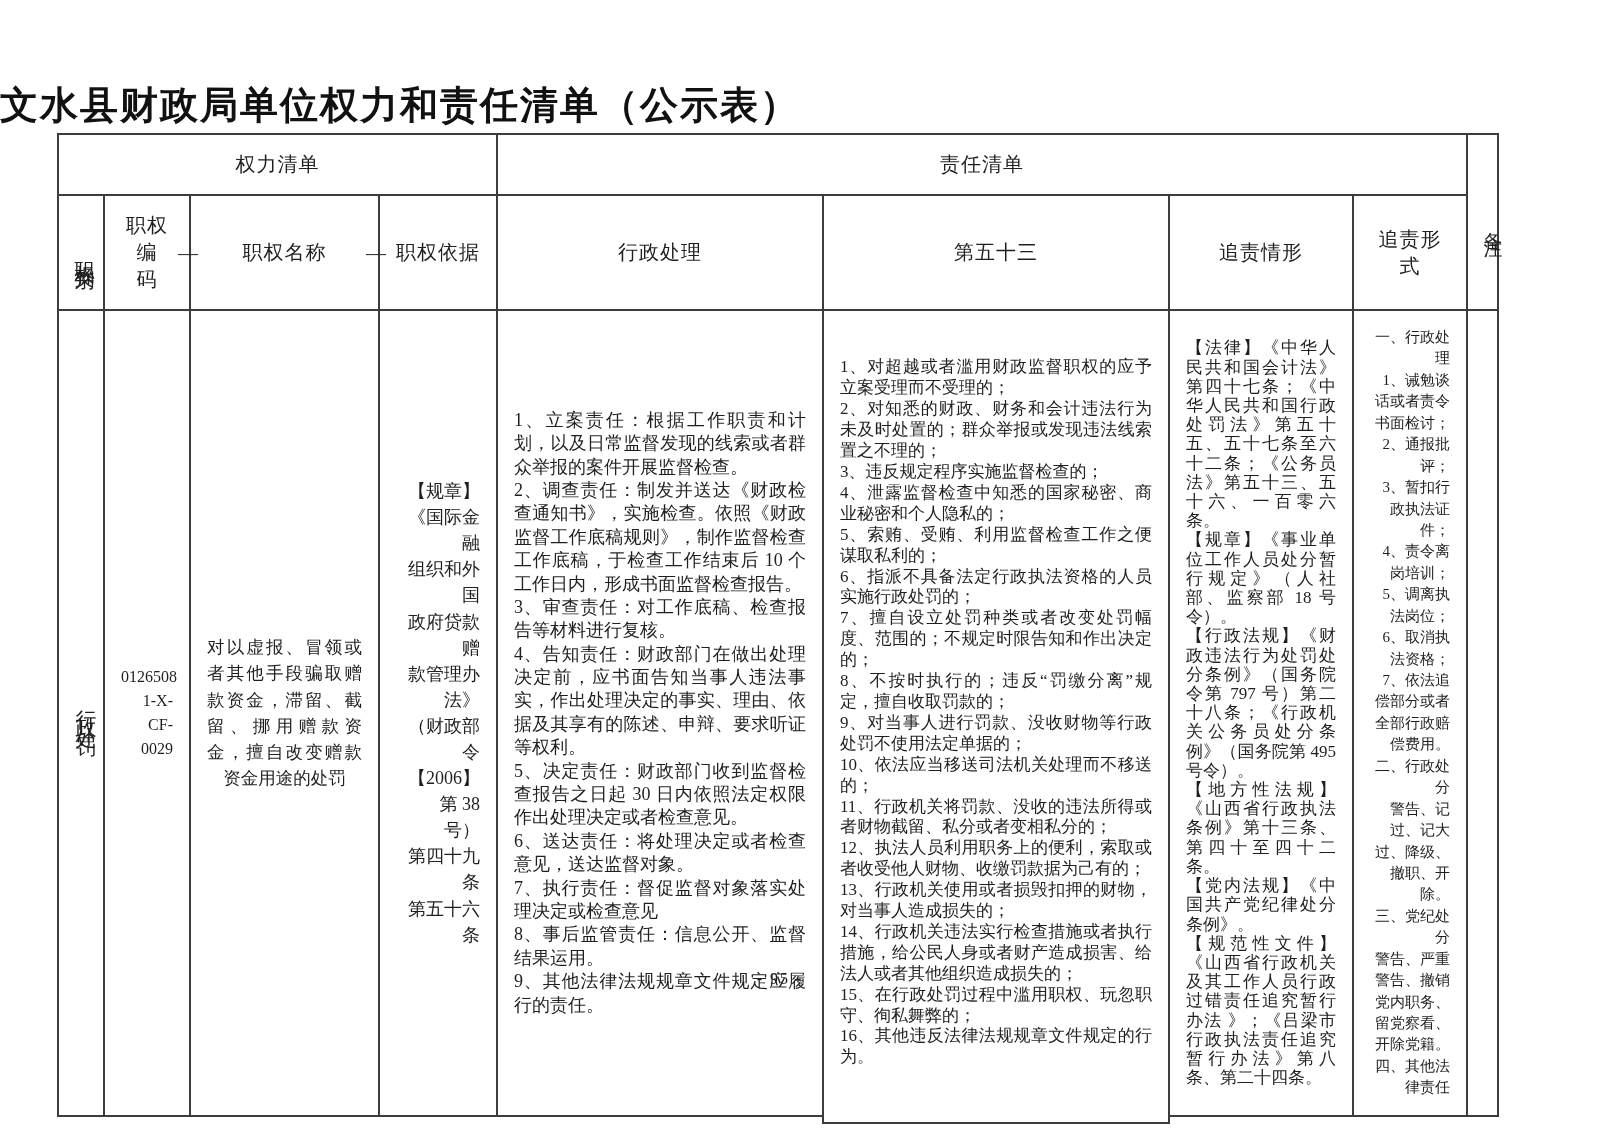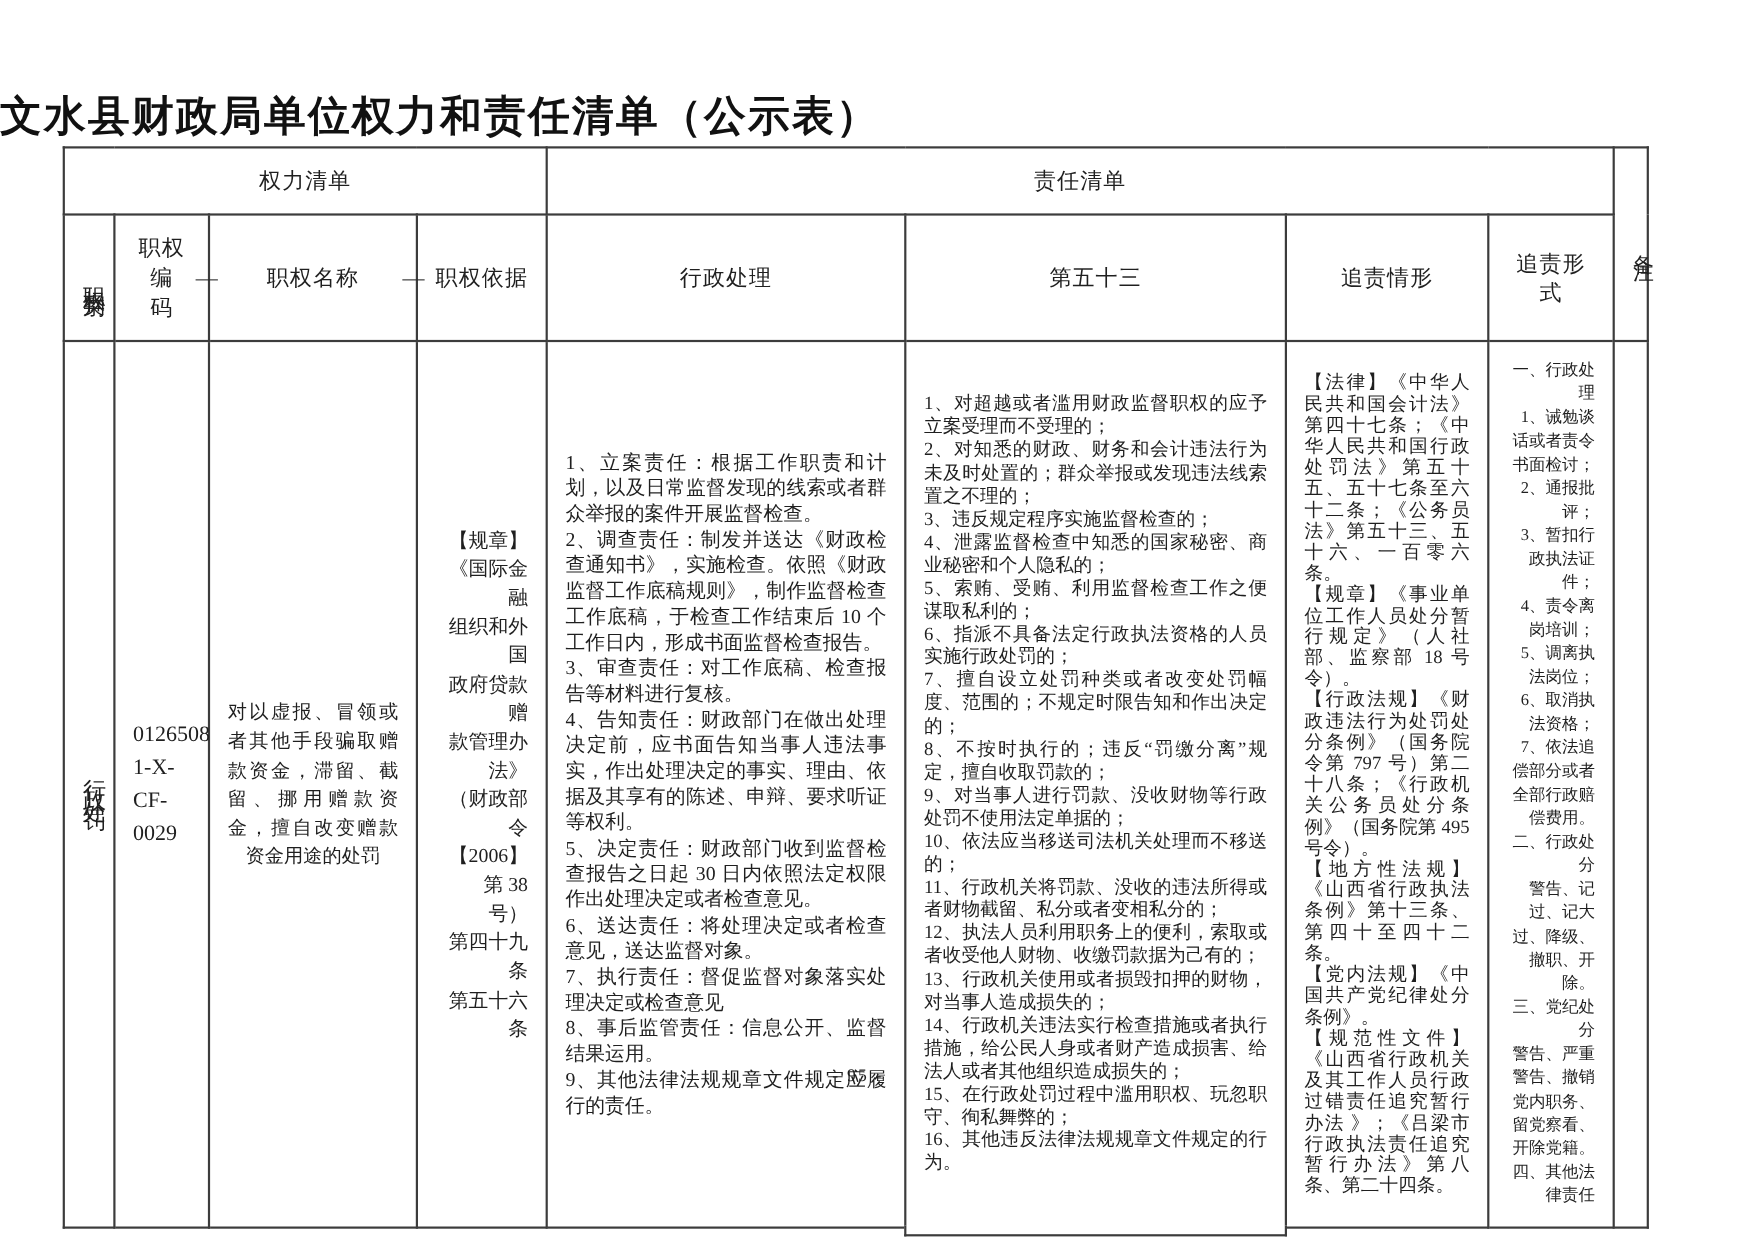--- a/index.html
+++ b/index.html
@@ -49,21 +49,21 @@
   .v-row   { font-size:21px; letter-spacing:9px; }
   .name-hd { position:relative; }
   .dash {
     position:absolute; top:50%; transform:translateY(-50%);
     font-size:20px; color:#2c2c2c; line-height:1; z-index:2;
     background:transparent;
   }
   .dash-l { left:-13px; }
   .dash-r { right:-9px; }
   .pre { white-space:pre-line; }
-  .c-code { text-align:left; font-size:20px; line-height:1.5;margin-top:24px; }
+  .c-code { text-align:right; font-size:16px; line-height:1.5;margin-top:24px; }
   .c-name {
     font-size:17.5px; line-height:1.5;
     text-align:justify; text-align-last:center;
     padding:4px 6px;
   }
   .c-basis {
     font-size:18px; line-height:1.45;
     text-align:right; padding:2px 4px 2px 8px;
   }
   .c-duty {

